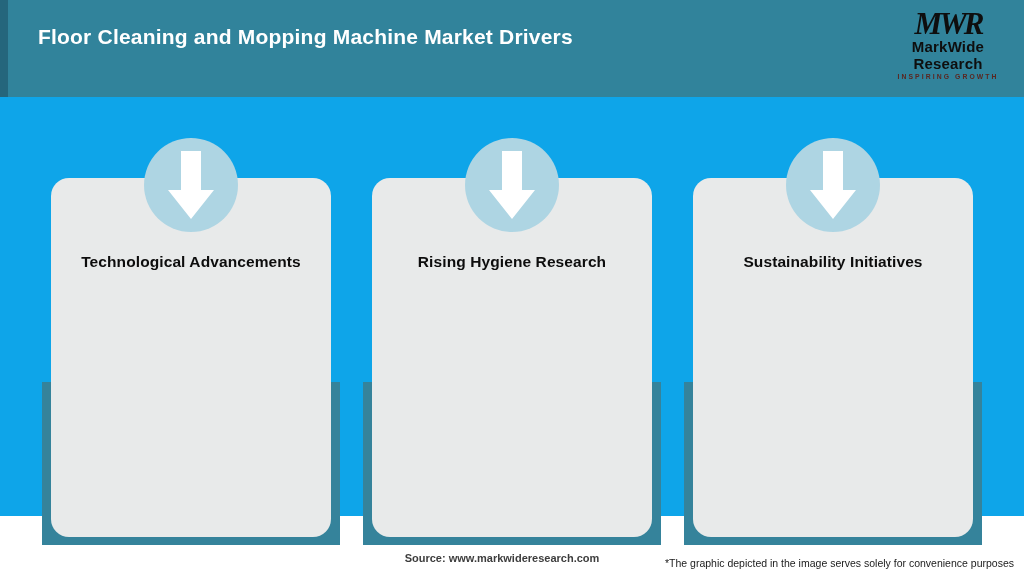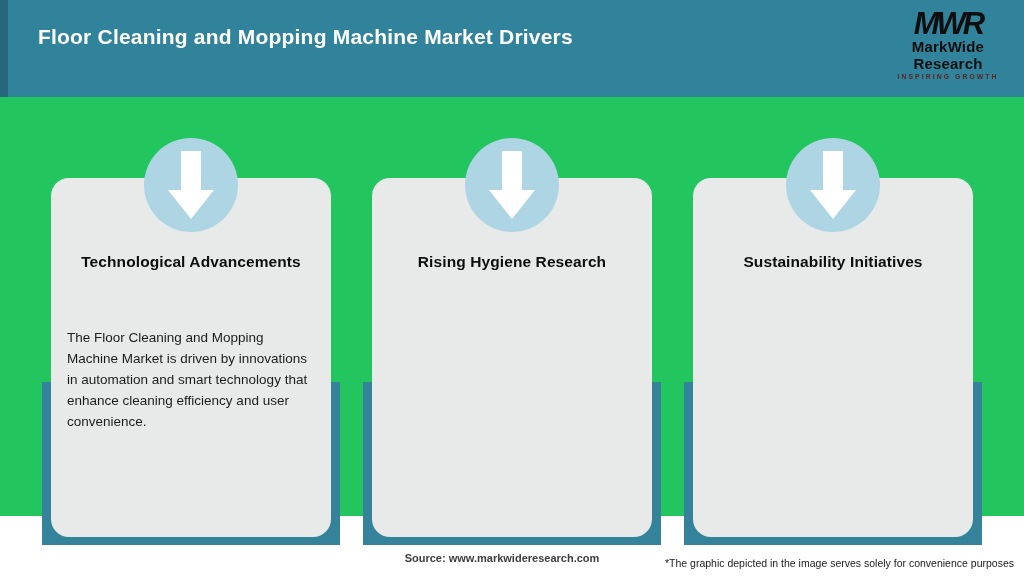--- a/index.html
+++ b/index.html
@@ -1,30 +1,30 @@
 <!DOCTYPE html>
 <html><head>
 <meta charset="utf-8">
 <style>
   * { margin:0; padding:0; box-sizing:border-box; }
   html,body { width:1024px; height:576px; }
   body { font-family:"Liberation Sans", sans-serif; background:#ffffff; overflow:hidden; }
 
-  .page { position:relative; width:1024px; height:516px; background:#22c55e; }
+  .page { position:relative; width:1024px; height:516px; background:#0ea5e9; }
 
   
   .header { position:absolute; top:0; left:0; width:1024px; height:97px; background:#31839B; }
   .header-accent { position:absolute; top:0; left:0; width:8px; height:97px; background:#25667C; }
   .header-title {
     position:absolute; left:38px; top:25px;
     font-size:21px; font-weight:bold; color:#ffffff; letter-spacing:0.2px;
   }
   .logo { position:absolute; top:8px; right:16px; width:120px; text-align:center; color:#0e0e0e; }
   .logo-acronym {
-    font-family:Liberation Sans, sans-serif;
+    font-family:Liberation Serif, serif;
     font-size:31px; line-height:31px; font-weight:bold; font-style:italic;
     letter-spacing:-3px; color:#0e0e0e;
   }
   .logo-name { font-size:15px; font-weight:bold; letter-spacing:0.2px; margin-top:-1px; color:#0e0e0e; }
   .logo-tagline { font-size:6.8px; font-weight:bold; letter-spacing:2.1px; margin-top:1px; color:#5A2620; }
 
   
   .columns {
     position:absolute; left:42px; top:138px; width:940px; height:407px;
     display:flex; gap:23px;
@@ -79,21 +79,20 @@
       <div class="tray"></div>
       <div class="circle">
         <span>
           <svg width="94" height="94" viewBox="0 0 94 94">
             <polygon points="37,13 57,13 57,52 70,52 47,81 24,52 37,52" fill="#ffffff"></polygon>
           </svg>
         </span>
       </div>
       <div class="card">
         <div class="card-title">Technological Advancements</div>
-        <div class="card-body">The Floor Cleaning and Mopping Machine Market is driven by innovations in automation and smart technology that enhance cleaning efficiency and user convenience.</div>
       </div>
     </div>
 
     <div class="column">
       <div class="tray"></div>
       <div class="circle">
         <span>
           <svg width="94" height="94" viewBox="0 0 94 94">
             <polygon points="37,13 57,13 57,52 70,52 47,81 24,52 37,52" fill="#ffffff"></polygon>
           </svg>

